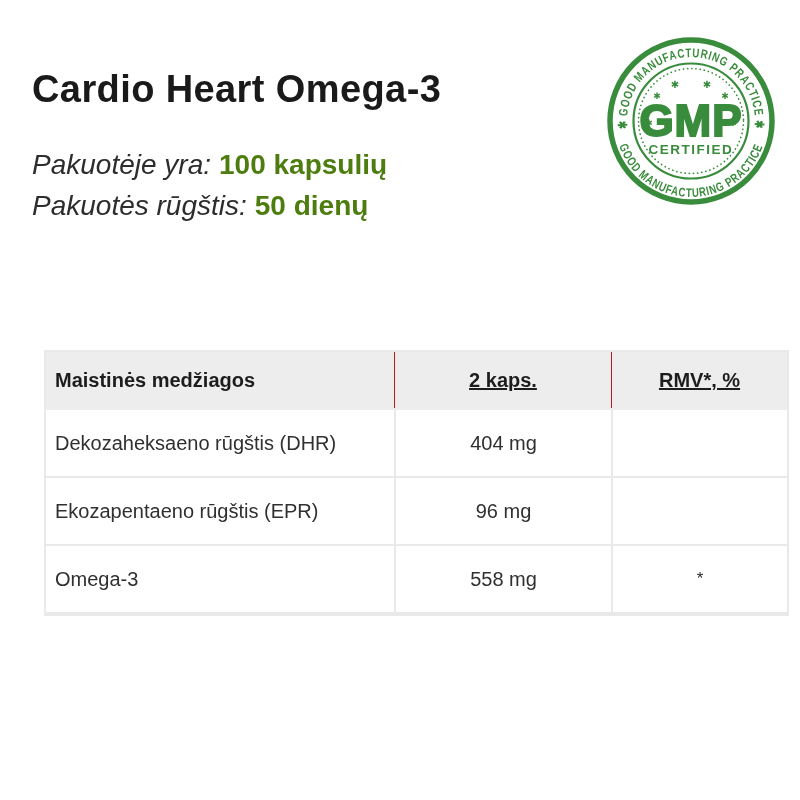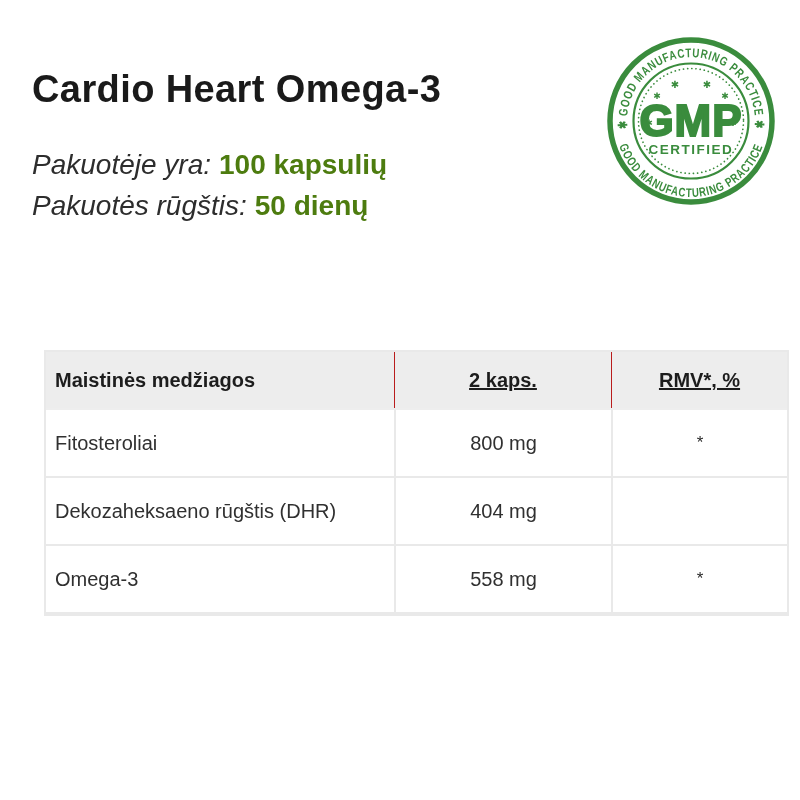--- a/index.html
+++ b/index.html
@@ -131,27 +131,27 @@
   <table class="nutrition">
     <thead>
       <tr>
         <th>Maistinės medžiagos</th>
         <th>2 kaps.</th>
         <th>RMV*, %</th>
       </tr>
     </thead>
     <tbody>
       <tr>
-        <td>Fitosteroliai</td>
-        <td>800 mg</td>
-        <td class="rmv-cell">*</td>
+        <td>Dekozaheksaeno rūgštis (DHR)</td>
+        <td>404 mg</td>
+        <td class="rmv-cell"></td>
       </tr>
       <tr>
-        <td>Dekozaheksaeno rūgštis (DHR)</td>
-        <td>404 mg</td>
+        <td>Ekozapentaeno rūgštis (EPR)</td>
+        <td>96 mg</td>
         <td class="rmv-cell"></td>
       </tr>
       <tr>
         <td>Omega-3</td>
         <td>558 mg</td>
         <td class="rmv-cell">*</td>
       </tr>
     </tbody>
   </table>
 

